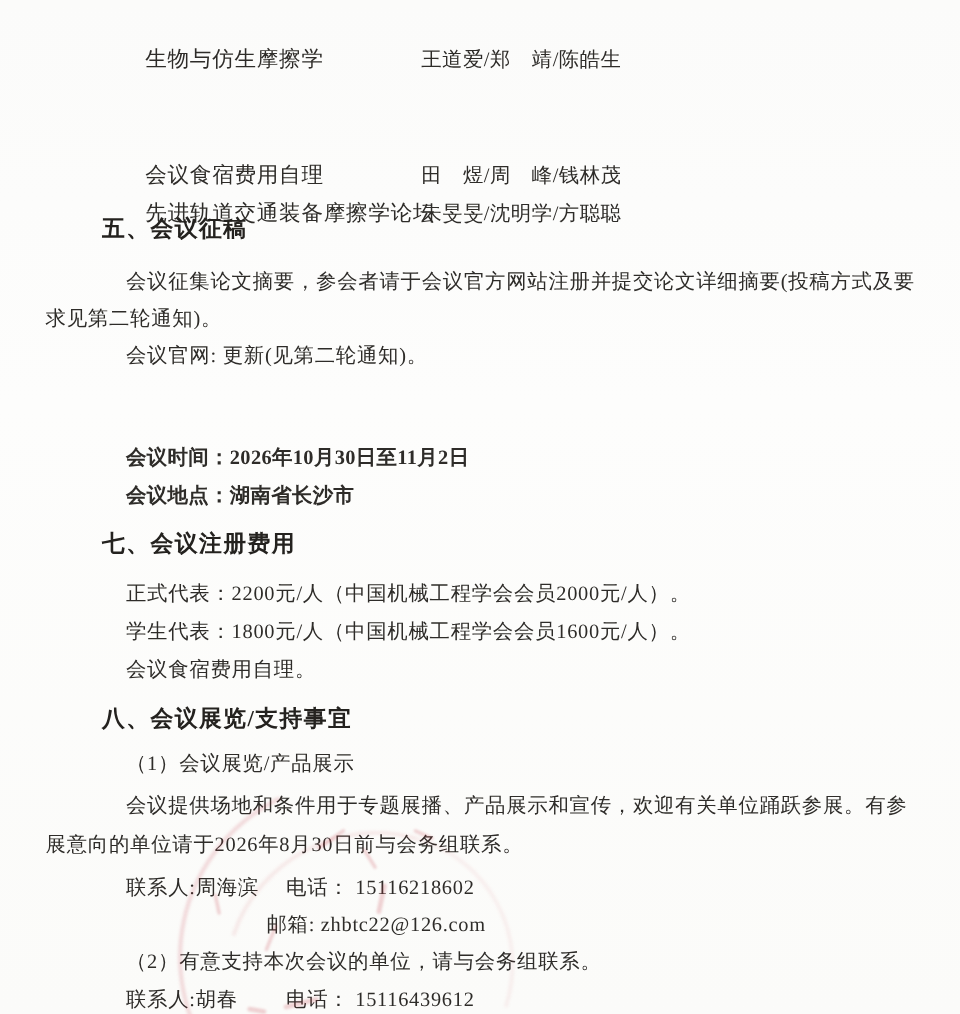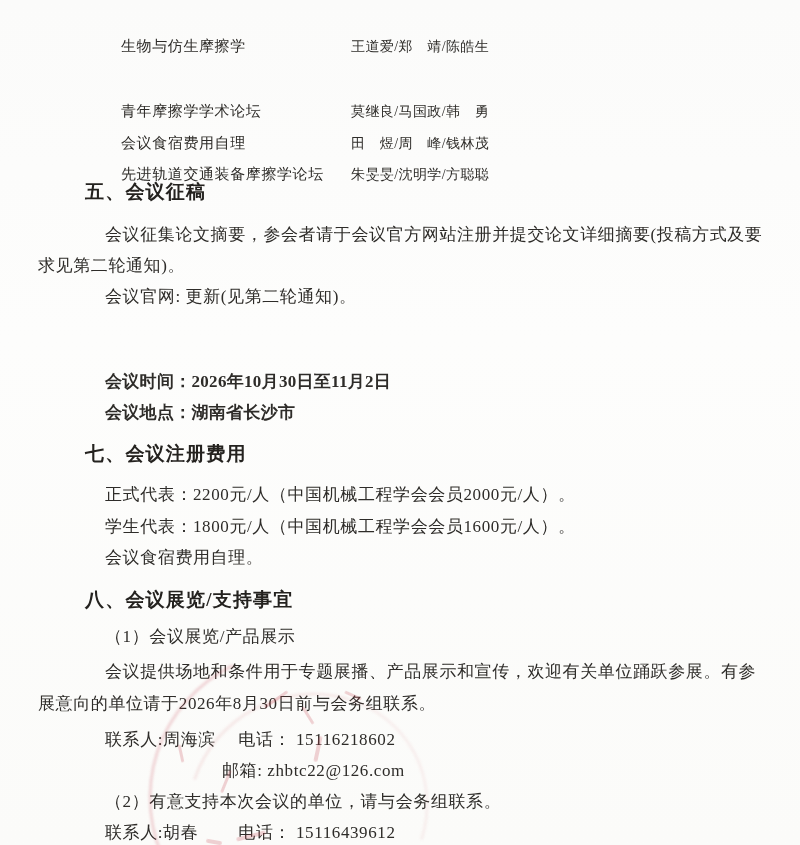--- a/index.html
+++ b/index.html
@@ -25,26 +25,26 @@
   .heading {
     font-weight: bold;
     font-size: 19px;
     letter-spacing: 1.2px;
     color: #24221f;
   }
   .forum-row { position: absolute; left: 105px; white-space: pre; }
   .forum-row .label {
     display: inline-block;
     width: 230px;
-    font-size: 15px;
+    font-size: 18px;
     letter-spacing: 0.6px;
     white-space: pre;
   }
   .forum-row .names {
-    font-size: 14px;
+    font-size: 17px;
     letter-spacing: 0.4px;
     white-space: pre;
   }
   
   .stamp-arc {
     position: absolute;
     border-radius: 50%;
     border: 3px solid transparent;
     filter: blur(1.2px);
     pointer-events: none;
@@ -70,23 +70,20 @@
     pointer-events: none;
   }
 </style>
 </head>
 <body>
 
 <div class="page">
 
   <div class="forum-row" style="top:19px">
     <span class="label">生物与仿生摩擦学</span><span class="names">王道爱/郑　靖/陈皓生</span>
-  </div>
-  <div class="forum-row" style="top:84px">
-    <span class="label">青年摩擦学学术论坛</span><span class="names">莫继良/马国政/韩　勇</span>
   </div>
   <div class="forum-row" style="top:116px">
     <span class="label">会议食宿费用自理</span><span class="names">田　煜/周　峰/钱林茂</span>
   </div>
   <div class="forum-row" style="top:147px">
     <span class="label">先进轨道交通装备摩擦学论坛</span><span class="names">朱旻旻/沈明学/方聪聪</span>
   </div>
 
   <div class="line heading" style="left:85px;top:181px">五、会议征稿</div>
   <div class="line" style="left:105px;top:224px">会议征集论文摘要，参会者请于会议官方网站注册并提交论文详细摘要(投稿方式及要</div>

